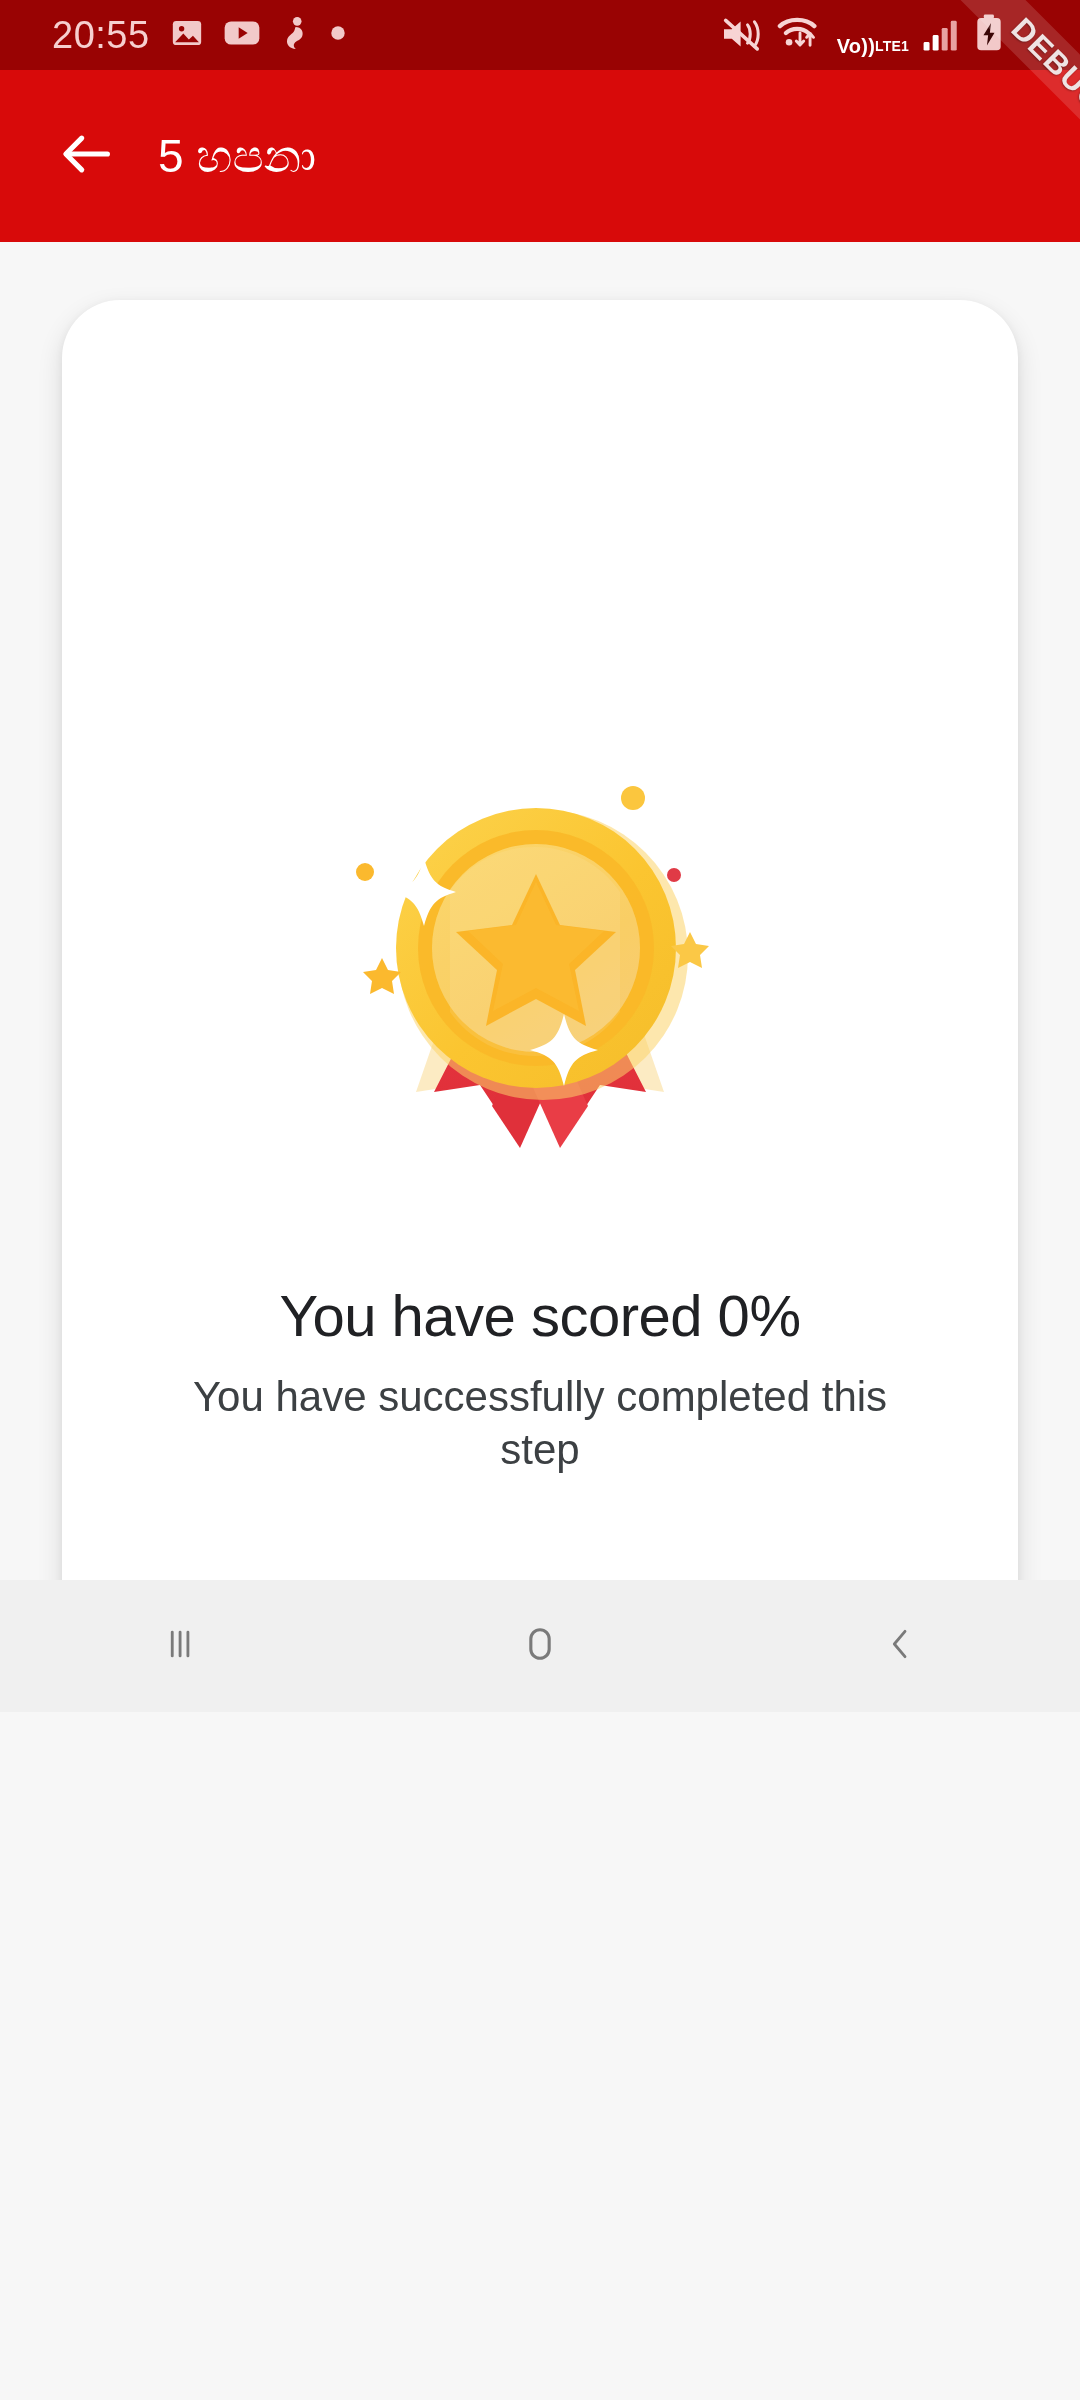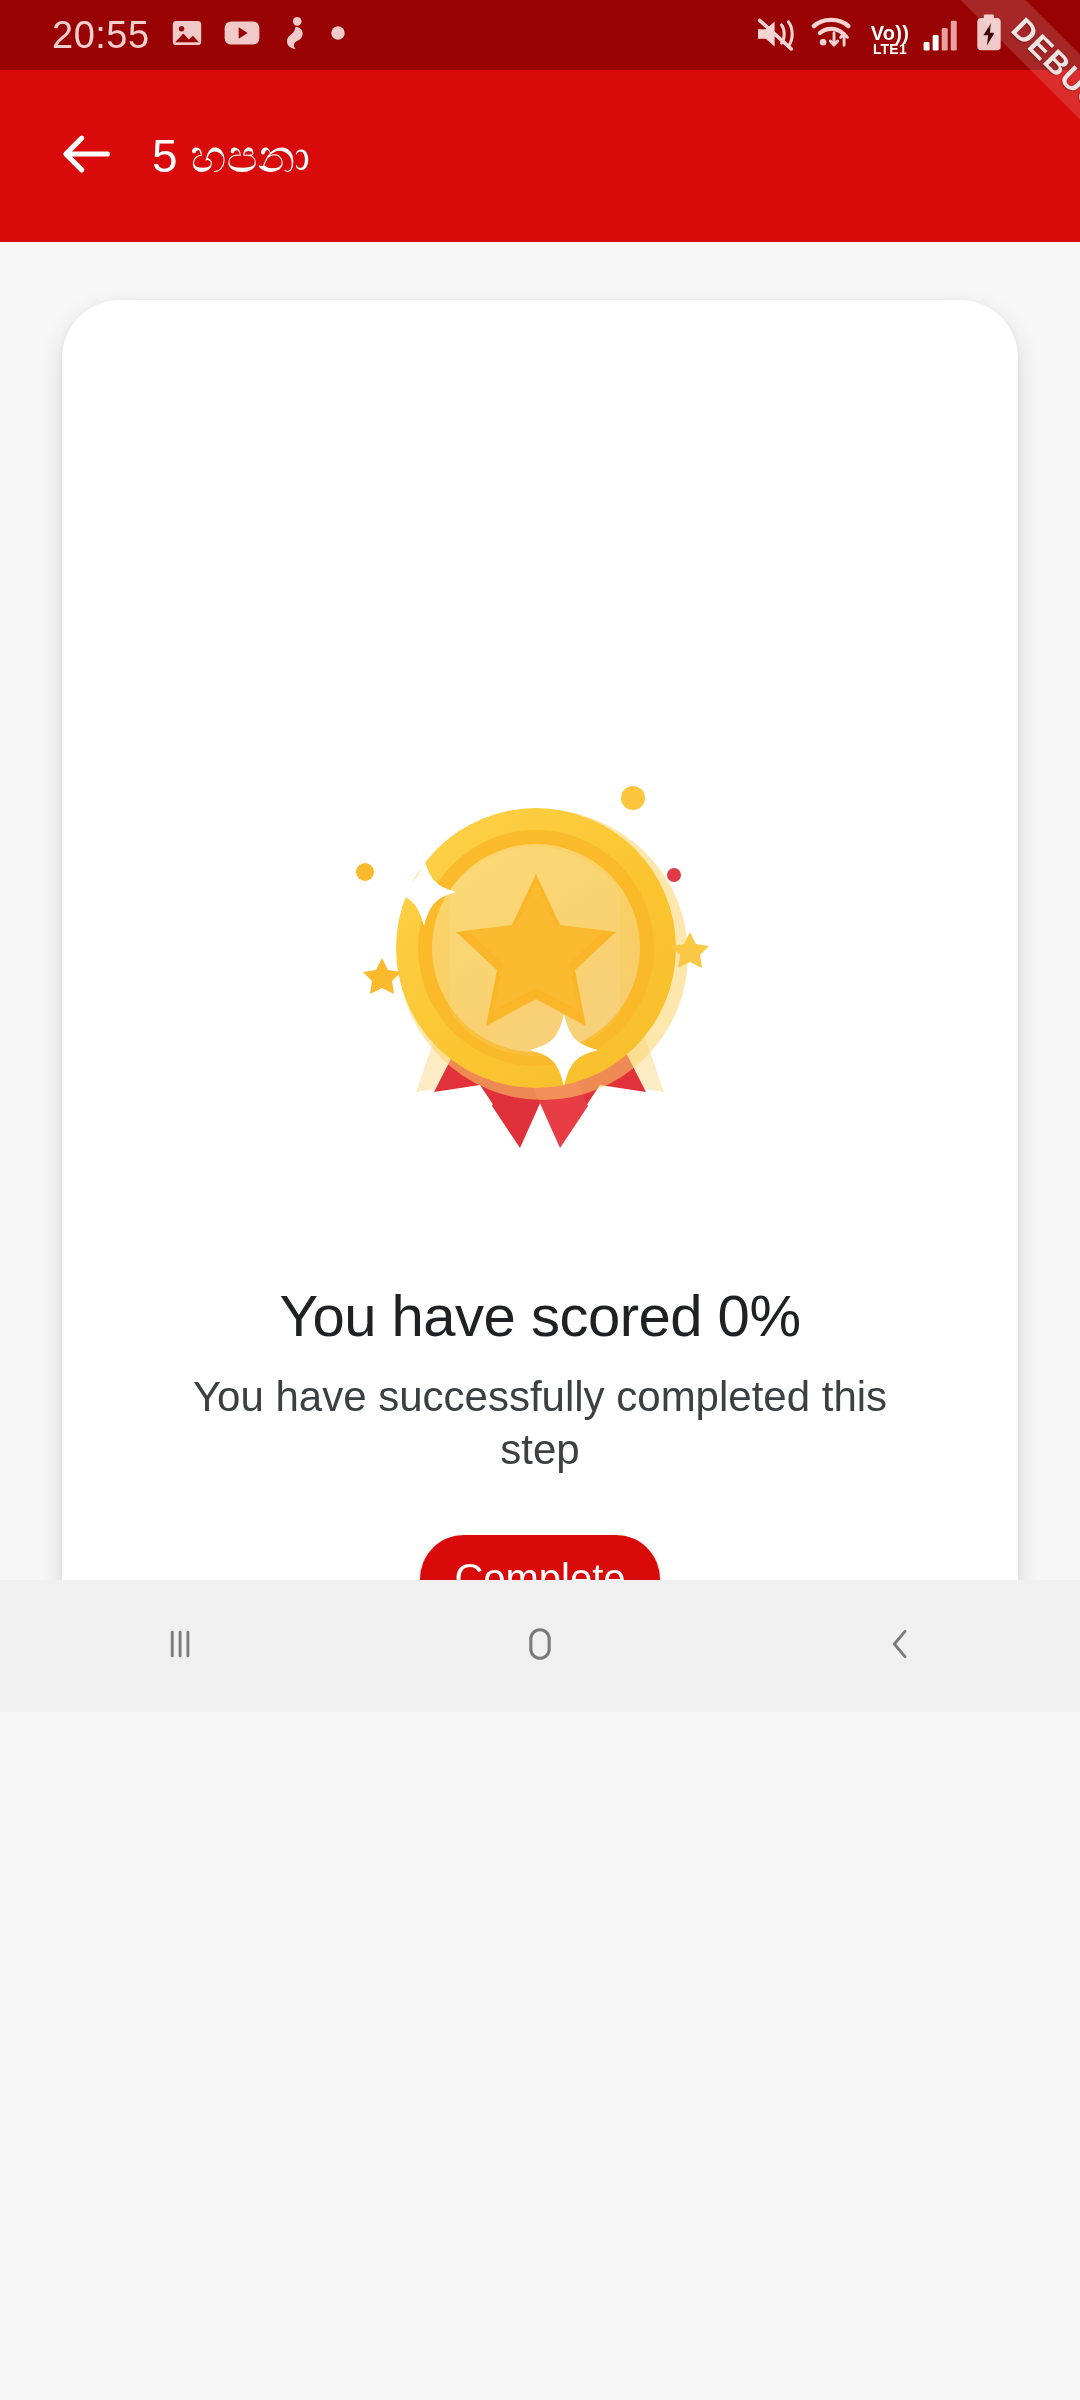--- a/index.html
+++ b/index.html
@@ -30,21 +30,21 @@
   #status-clock {
     color:#f6cfcf; font-size:38px; letter-spacing:0.5px;
     font-family:"Liberation Sans", sans-serif;
   }
   #status-right {
     margin-left:auto; display:flex; align-items:flex-end; gap:14px;
     padding-right:55px;
   }
   .sb-icon { display:block; }
   .volte-block {
-    display:flex; flex-direction:column; align-items:center;
+    display:flex; align-items:center;
     line-height:0.95; color:#ffffff;
     font-size:19px; font-weight:bold; letter-spacing:0.2px;
   }
   .volte-block .vo { font-size:20px; }
   .volte-block .lte { font-size:14px; }
 
   
   #debug-banner {
     position:absolute; top:0; right:0;
     width:200px; height:200px;
@@ -74,21 +74,21 @@
     z-index:20;
   }
   #back-button {
     width:84px; height:84px;
     display:flex; align-items:center; justify-content:center;
     cursor:pointer;
   }
   #app-bar-title {
     color:#ffffff;
     font-size:46px;
-    margin-left:24px;
+    margin-left:30px;
     font-family:"Liberation Sans", sans-serif;
     font-weight:normal;
     white-space:nowrap;
   }
 
   
   #result-card {
     position:absolute;
     left:62px; top:300px;
     width:956px; height:1884px;
@@ -305,21 +305,20 @@
         <path d="M360 170 L366 182 L379 184 L370 193 L372 206 L360 200 L348 206 L350 193 L341 184 L354 182 Z" fill="#fbc846"></path>
         <circle cx="303" cy="36" r="12" fill="#fbc63e"></circle>
         <circle cx="35" cy="110" r="9" fill="#fbb92e"></circle>
         <circle cx="344" cy="113" r="7" fill="#e03a46"></circle>
       </svg>
     </div>
 
     <div id="score-heading">You have scored 0%</div>
     <div id="score-subtitle">You have successfully completed this step</div>
 
-    <button id="complete-button">Complete</button>
   </div>
 
   <div id="nav-bar">
     <div class="nav-btn">
       <span>
         <svg width="40" height="40" viewBox="0 0 24 24">
           <rect x="6.5" y="4" width="1.7" height="16" rx="0.85" fill="#7a7a7a"></rect>
           <rect x="11.2" y="4" width="1.7" height="16" rx="0.85" fill="#7a7a7a"></rect>
           <rect x="15.9" y="4" width="1.7" height="16" rx="0.85" fill="#7a7a7a"></rect>
         </svg>

